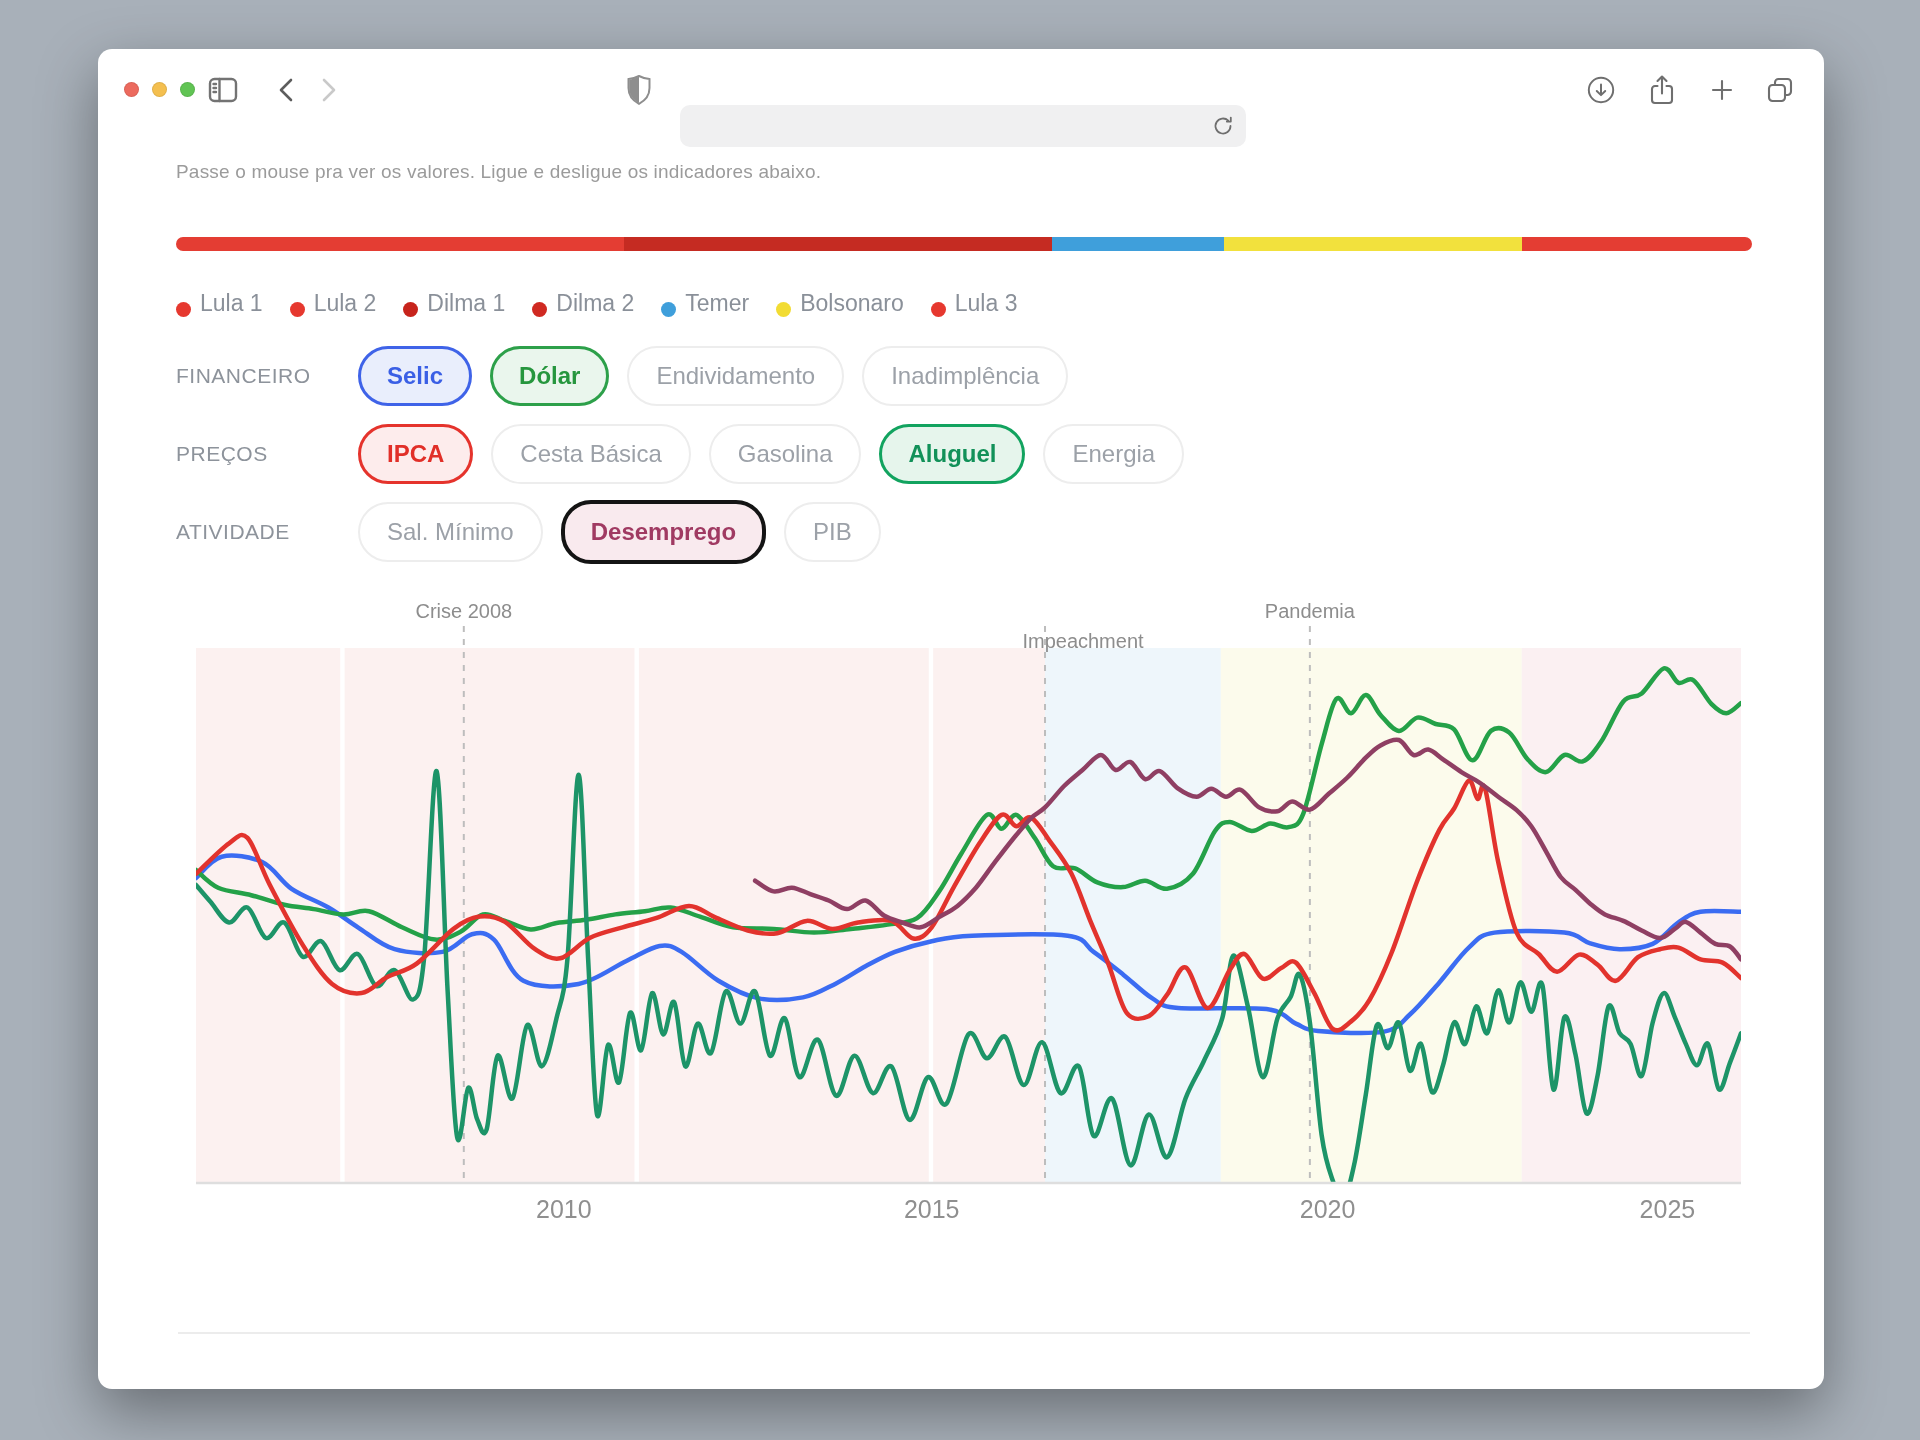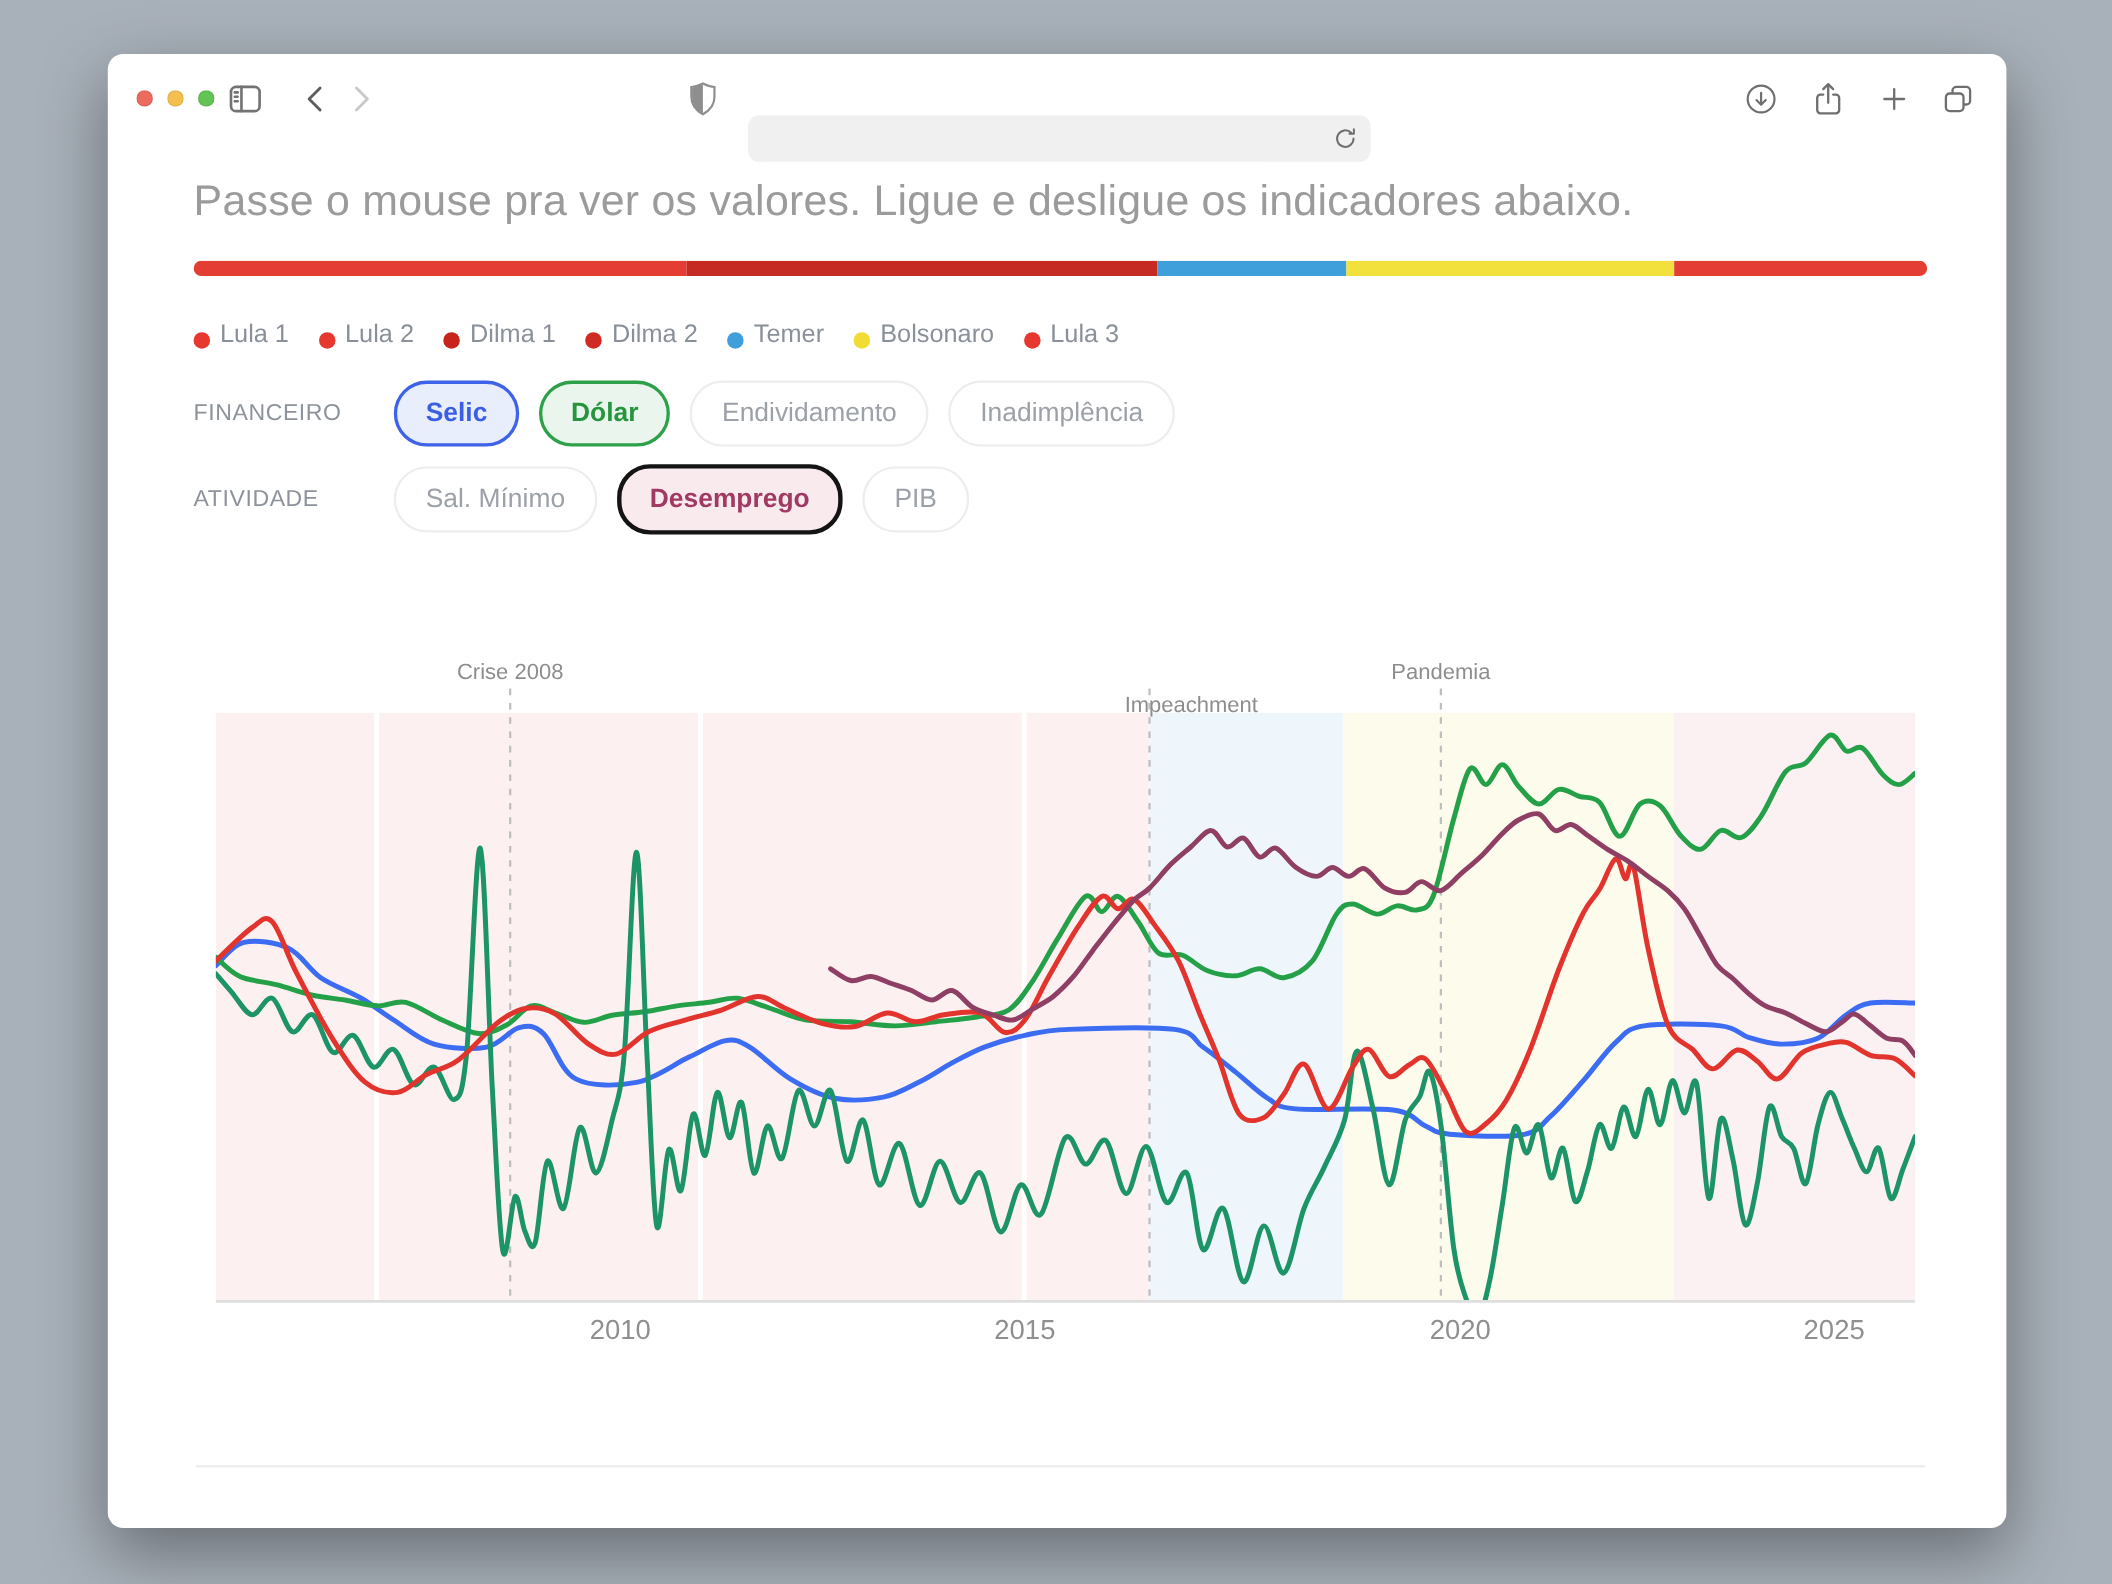--- a/index.html
+++ b/index.html
@@ -6,21 +6,21 @@
   body{width:1920px;height:1440px;background:#a8b0b9;font-family:"Liberation Sans",sans-serif;position:relative;overflow:hidden;}
   #window{position:absolute;left:98px;top:49px;width:1726px;height:1340px;background:#ffffff;border-radius:14px;box-shadow:0 22px 60px rgba(0,0,0,.38);overflow:hidden;}
   
   #toolbar{position:absolute;left:0;top:0;right:0;height:80px;}
   .traffic{position:absolute;top:33px;width:15px;height:15px;border-radius:50%;border:1px solid rgba(0,0,0,.08);box-sizing:border-box;}
   .tool-ic{position:absolute;top:26px;width:34px;height:30px;display:flex;align-items:center;justify-content:center;cursor:default;}
   .tool-ic svg{display:block;}
   #urlbar{position:absolute;left:582px;top:56px;width:566px;height:42px;background:#f0f0f1;border-radius:10px;}
   #urlbar .reload{position:absolute;right:10px;top:8px;width:26px;height:26px;display:flex;align-items:center;justify-content:center;}
   
-  #page-title{position:absolute;left:78px;top:112px;font-size:39px;color:#9b9b9b;letter-spacing:.2px;}
+  #page-title{position:absolute;left:78px;top:112px;font-size:19px;color:#9b9b9b;letter-spacing:.2px;}
   #timeline{position:absolute;left:78px;top:188px;width:1576px;height:14px;border-radius:7px;overflow:hidden;display:flex;}
   #timeline .seg{height:100%;}
   #legend{position:absolute;left:78px;top:226px;display:flex;gap:27px;align-items:center;}
   .lg-item{display:flex;align-items:flex-end;gap:9px;margin-top:15px;}
   .lg-dot{width:15px;height:15px;border-radius:50%;}
   .lg-label{font-size:23px;color:#8a9099;}
   #filters{position:absolute;left:78px;top:296px;}
   .f-row{display:flex;align-items:center;height:62px;margin-bottom:16px;}
   .cat-label{width:182px;font-size:21px;font-weight:500;color:#8d939b;letter-spacing:.5px;}
   .btn-wrap{display:flex;gap:18px;align-items:center;}
@@ -146,20 +146,30 @@
     </div>
 
   <div id="filters">
       <div class="f-row">
         <div class="cat-label">FINANCEIRO</div>
         <div class="btn-wrap">
           <div class="pill active" style="border-color: rgb(63, 99, 232); background: rgb(233, 238, 252); color: rgb(58, 95, 229);">Selic</div>
           <div class="pill active" style="border-color: rgb(45, 160, 74); background: rgb(234, 246, 237); color: rgb(38, 150, 62);">Dólar</div>
           <div class="pill">Endividamento</div>
           <div class="pill">Inadimplência</div>
+        </div>
+      </div>
+      <div class="f-row">
+        <div class="cat-label">PREÇOS</div>
+        <div class="btn-wrap">
+          <div class="pill active" style="border-color: rgb(229, 51, 44); background: rgb(253, 236, 236); color: rgb(225, 47, 40);">IPCA</div>
+          <div class="pill">Cesta Básica</div>
+          <div class="pill">Gasolina</div>
+          <div class="pill active" style="border-color: rgb(18, 163, 95); background: rgb(230, 245, 236); color: rgb(18, 145, 89);">Aluguel</div>
+          <div class="pill">Energia</div>
         </div>
       </div>
       <div class="f-row">
         <div class="cat-label">ATIVIDADE</div>
         <div class="btn-wrap">
           <div class="pill">Sal. Mínimo</div>
           <div class="pill active big-border" style="border-color: rgb(20, 20, 20); background: rgb(249, 234, 238); color: rgb(160, 58, 98); text-align: center;">Desemprego</div>
           <div class="pill">PIB</div>
         </div>
       </div>

